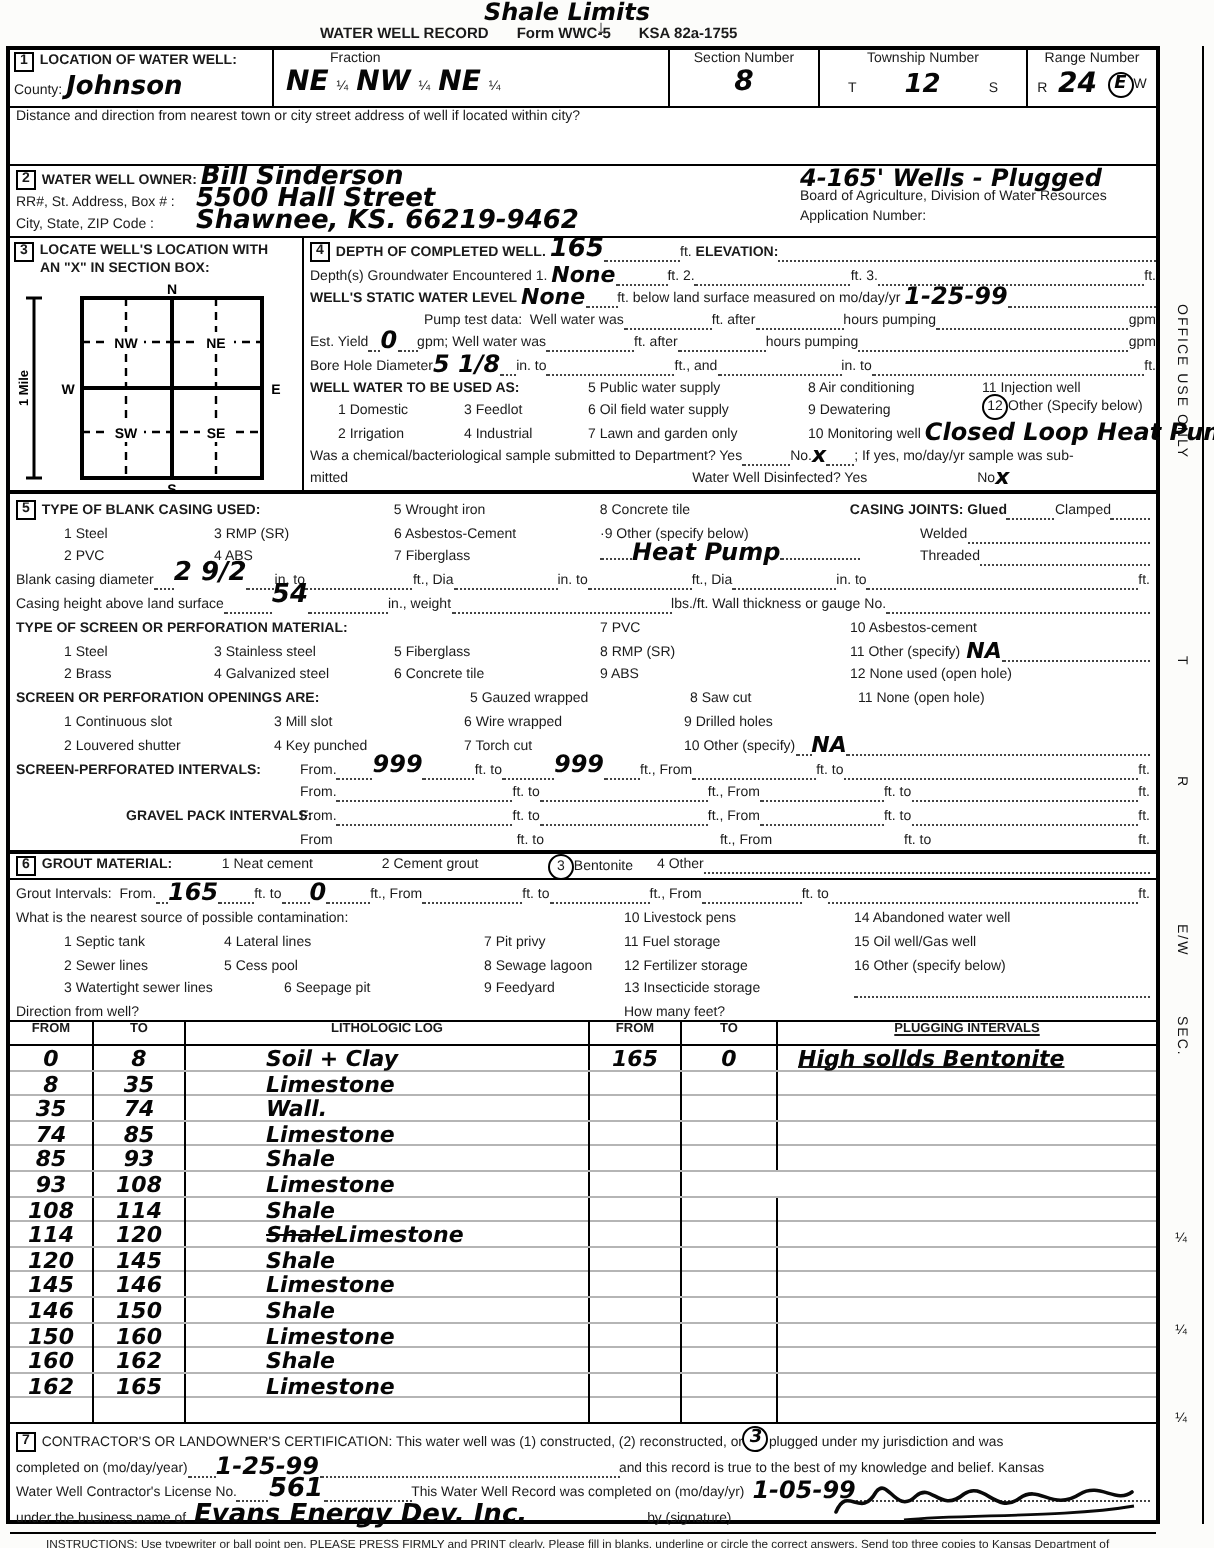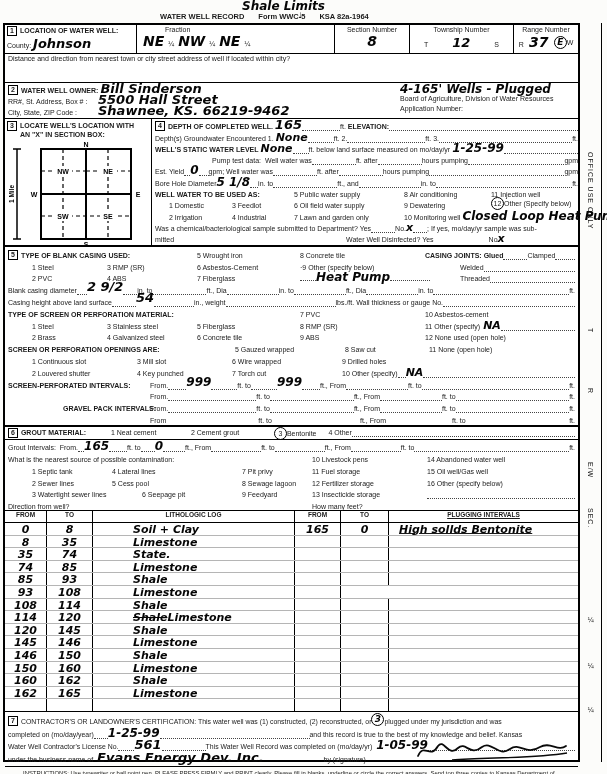--- a/index.html
+++ b/index.html
@@ -65,21 +65,21 @@
 <body>
 
 <div class="page">
 
   <div class="hdr">
     <span class="hw hw12 hw-note">Shale Limits</span>
     <span class="arrow">↓</span>
     <div class="title-line">
       <span class="lbl">WATER WELL RECORD</span>
       <span class="lbl">Form WWC-5</span>
-      <span class="lbl">KSA 82a-1964</span>
+      <span class="lbl">KSA 82a-1755</span>
     </div>
   </div>
 
   <div class="vlabel" style="top:152px;">OFFICE USE ONLY</div>
   <div class="vlabel" style="top:328px;">T</div>
   <div class="vlabel" style="top:388px;">R</div>
   <div class="vlabel" style="top:462px;">E/W</div>
   <div class="vlabel" style="top:508px;">SEC.</div>
   <div class="vlabel" style="top:616px;">¼</div>
   <div class="vlabel" style="top:662px;">¼</div>
@@ -113,21 +113,21 @@
         <div style="display:flex; justify-content:space-around; align-items:flex-end; margin-top:2px;">
           <span class="lbl">T</span>
           <span class="hw hw13">12</span>
           <span class="lbl">S</span>
         </div>
       </div>
       <div class="c" style="flex:1; text-align:center;">
         <span class="lbl">Range Number</span>
         <div style="display:flex; justify-content:space-around; align-items:flex-end; margin-top:1px;">
           <span class="lbl">R</span>
-          <span class="hw hw14">37</span>
+          <span class="hw hw14">24</span>
           <span><span class="circ hw" style="font-size:9px;">E</span><span class="lbl">W</span></span>
         </div>
       </div>
     </div>
 
     <div class="r-dist">
       <span class="lbl">Distance and direction from nearest town or city street address of well if located within city?</span>
     </div>
 
     <div class="r-sec2">
@@ -504,21 +504,21 @@
         <span class="tc"><span class="hw">8</span></span>
         <span class="tc"><span class="hw">35</span></span>
         <span class="tc log"><span class="hw">Limestone</span></span>
         <span class="tc"></span>
           <span class="tc"></span>
           <span class="tc plug"></span>
       </div>
       <div class="trow">
         <span class="tc"><span class="hw">35</span></span>
         <span class="tc"><span class="hw">74</span></span>
-        <span class="tc log"><span class="hw">State.</span></span>
+        <span class="tc log"><span class="hw">Wall.</span></span>
         <span class="tc"></span>
           <span class="tc"></span>
           <span class="tc plug"></span>
       </div>
       <div class="trow">
         <span class="tc"><span class="hw">74</span></span>
         <span class="tc"><span class="hw">85</span></span>
         <span class="tc log"><span class="hw">Limestone</span></span>
         <span class="tc"></span>
           <span class="tc"></span>

